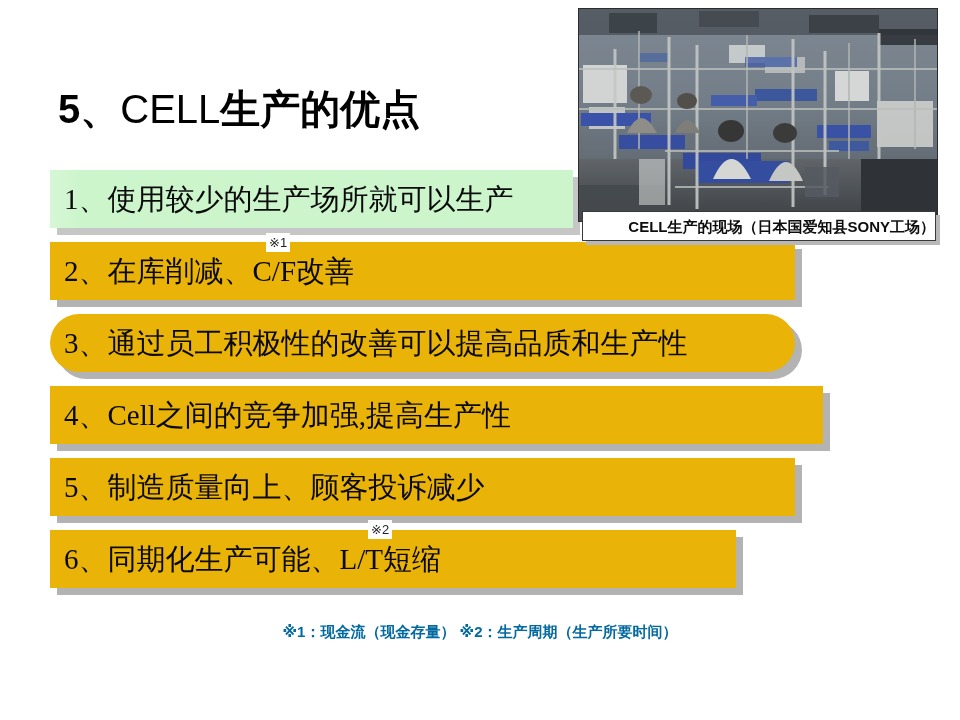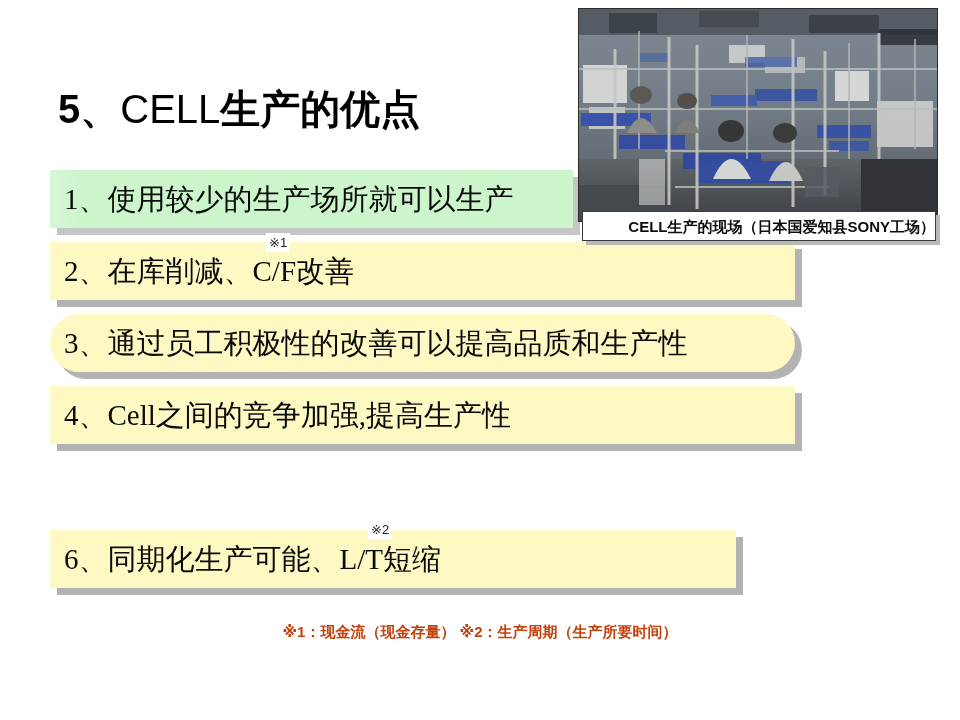--- a/index.html
+++ b/index.html
@@ -44,21 +44,21 @@
     left: 0;
     top: 0;
     width: 960px;
     height: 720px;
     text-align: right;
   }
   .bar {
     position: absolute;
     left: 50px;
     height: 58px;
-    background: #fef9c3;
+    background: #eab308;
     box-shadow: 7px 7px 0 0 #b3b3b3;
   }
   .bar.soft {
     box-shadow: 7px 7px 0 0 #c6c6c6;
     background: linear-gradient(90deg, #d6f7d6 0%, #ccf5cc 6%, #ccf5cc 100%);
   }
   .bar-text {
     position: absolute;
     left: 14px;
     top: 0;
@@ -69,21 +69,21 @@
     font-size: 29px;
     line-height: 34px;
     color: #0a0a0a;
     white-space: nowrap;
   }
 
   
   #bar-1 { top: 170px; width: 523px; }
   #bar-2 { top: 242px; width: 745px; }
   #bar-3 { top: 314px; width: 745px; border-radius: 29px; }
-  #bar-4 { top: 386px; width: 745px; }
+  #bar-4 { top: 386px; width: 745px; padding-left: 28px; }
   #bar-5 { top: 458px; width: 745px; }
   #bar-6 { top: 530px; width: 686px; }
 
   
   .sup-marker {
     position: absolute;
     background: #ffffff;
     font-family: "Liberation Sans", "DejaVu Sans", sans-serif;
     font-size: 13px;
     line-height: 17px;
@@ -98,21 +98,21 @@
   .footnote {
     position: absolute;
     left: 0;
     top: 622px;
     width: 960px;
     text-align: center;
     font-family: "Liberation Sans", "DejaVu Sans", sans-serif;
     font-size: 15px;
     line-height: 20px;
     font-weight: 700;
-    color: #c2410c;
+    color: #0369a1;
     white-space: nowrap;
   }
 
   
   .photo-panel {
     position: absolute;
     left: 578px;
     top: 8px;
     width: 358px;
     height: 212px;
@@ -168,20 +168,23 @@
     </div>
 
     <div class="bar" id="bar-3">
       <div class="bar-text">3、通过员工积极性的改善可以提高品质和生产性</div>
     </div>
 
     <div class="bar" id="bar-4">
       <div class="bar-text">4、Cell之间的竞争加强,提高生产性</div>
     </div>
 
+    <div class="bar" id="bar-5">
+      <div class="bar-text">5、制造质量向上、顾客投诉减少</div>
+    </div>
 
     <div class="bar" id="bar-6">
       <div class="bar-text">6、同期化生产可能、L/T短缩</div>
     </div>
 
   </div>
 
   <div class="sup-marker" id="marker-1">※1</div>
   <div class="sup-marker" id="marker-2">※2</div>
 

